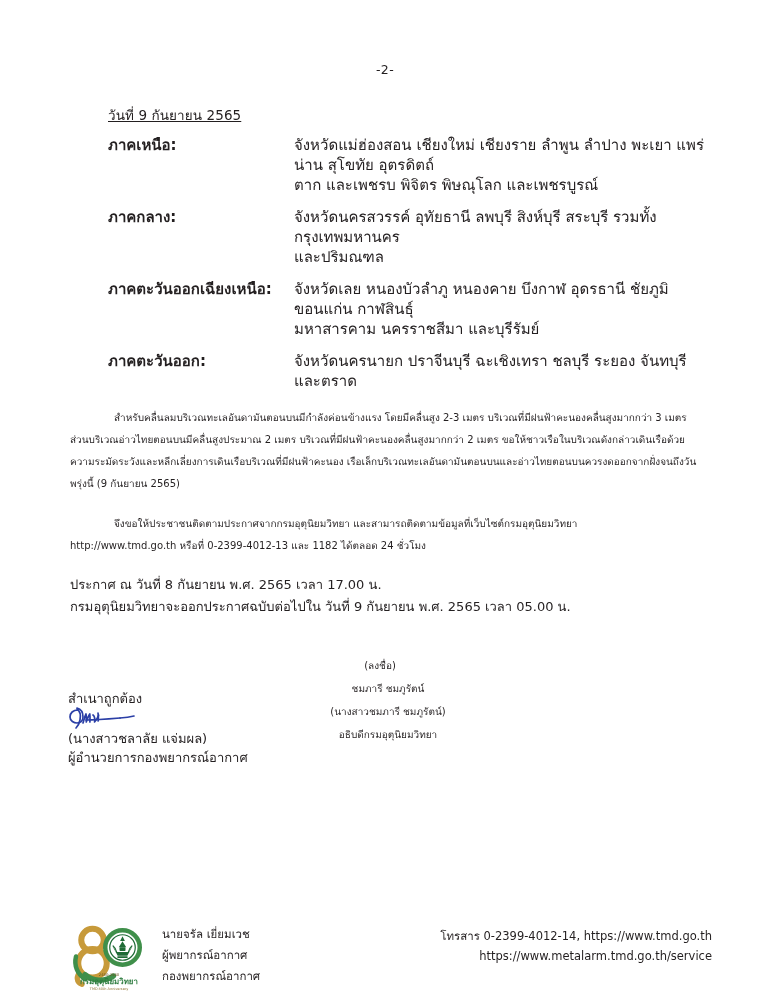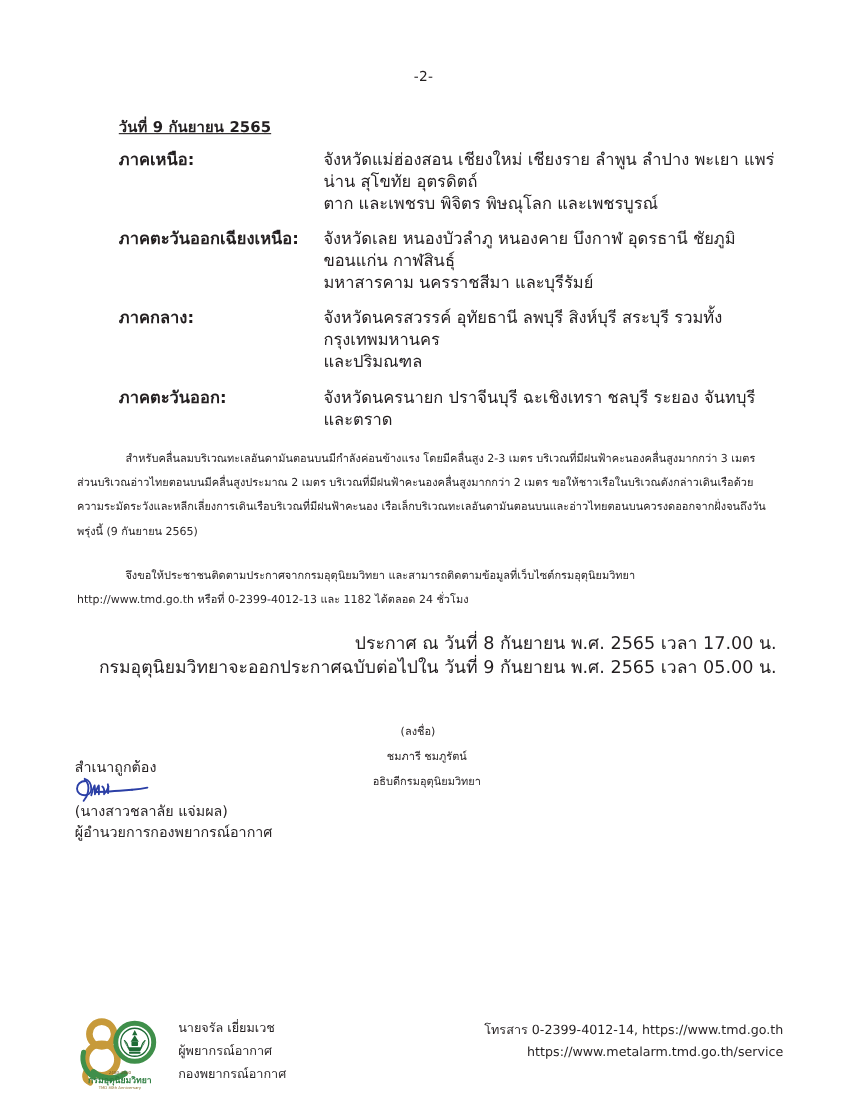--- a/index.html
+++ b/index.html
@@ -35,21 +35,21 @@
   
   .content {
     position: absolute;
     left: 70px;
     top: 104px;
     width: 636px;
   }
 
   .date-heading {
     font-size: 13.5px;
-    font-weight: bold;
+    font-weight: normal;
     text-decoration: underline;
     margin-left: 38px;
     margin-bottom: 9px;
     letter-spacing: .1px;
   }
 
   
   .regions {
     width: 100%;
     border-collapse: collapse;
@@ -79,22 +79,22 @@
     line-height: 22px;
     margin: 0;
   }
   .para.indent { text-indent: 44px; }
   .block-sea { margin-top: 14px; }
   .block-follow { margin-top: 18px; }
 
   
   .announce {
     margin-top: 17px;
-    text-align: right;
-    font-size: 16px;
+    text-align: left;
+    font-size: 13px;
     line-height: 22px;
   }
   .announce .line2 { display: block; }
 
   
   .signature {
     margin-top: 36px;
     text-align: center;
     font-size: 10px;
     line-height: 23px;
@@ -166,31 +166,31 @@
     <table class="regions">
       <tbody>
         <tr>
           <td class="label">ภาคเหนือ:</td>
           <td class="value">
             <span class="vline">จังหวัดแม่ฮ่องสอน เชียงใหม่ เชียงราย ลำพูน ลำปาง พะเยา แพร่ น่าน สุโขทัย อุตรดิตถ์</span>
             <span class="vline">ตาก และเพชรบ พิจิตร พิษณุโลก และเพชรบูรณ์</span>
           </td>
         </tr>
         <tr>
+          <td class="label">ภาคกลาง:</td>
+          <td class="value">
+            <span class="vline">จังหวัดนครสวรรค์ อุทัยธานี ลพบุรี สิงห์บุรี สระบุรี รวมทั้งกรุงเทพมหานคร</span>
+            <span class="vline">และปริมณฑล</span>
+          </td>
+        </tr>
+        <tr>
           <td class="label">ภาคตะวันออกเฉียงเหนือ:</td>
           <td class="value">
             <span class="vline">จังหวัดเลย หนองบัวลำภู หนองคาย บึงกาฬ อุดรธานี ชัยภูมิ ขอนแก่น กาฬสินธุ์</span>
             <span class="vline">มหาสารคาม นครราชสีมา และบุรีรัมย์</span>
-          </td>
-        </tr>
-        <tr>
-          <td class="label">ภาคกลาง:</td>
-          <td class="value">
-            <span class="vline">จังหวัดนครสวรรค์ อุทัยธานี ลพบุรี สิงห์บุรี สระบุรี รวมทั้งกรุงเทพมหานคร</span>
-            <span class="vline">และปริมณฑล</span>
           </td>
         </tr>
         <tr>
           <td class="label">ภาคตะวันออก:</td>
           <td class="value">
             <span class="vline">จังหวัดนครนายก ปราจีนบุรี ฉะเชิงเทรา ชลบุรี ระยอง จันทบุรี และตราด</span>
           </td>
         </tr>
       </tbody>
     </table>
@@ -204,20 +204,21 @@
       <p class="para">http://www.tmd.go.th หรือที่ 0-2399-4012-13 และ 1182 ได้ตลอด 24 ชั่วโมง</p>
     </div>
 
     <div class="announce">
       <span class="line1">ประกาศ ณ วันที่ 8 กันยายน พ.ศ. 2565 เวลา 17.00 น.</span>
       <span class="line2">กรมอุตุนิยมวิทยาจะออกประกาศฉบับต่อไปใน วันที่ 9 กันยายน พ.ศ. 2565 เวลา 05.00 น.</span>
     </div>
 
     <div class="signature">
       <span class="sig-name"><span class="sig-prefix">(ลงชื่อ)</span><span style="display:inline">ชมภารี ชมภูรัตน์</span></span>
+      <span>(นางสาวชมภารี ชมภูรัตน์)</span>
       <span>อธิบดีกรมอุตุนิยมวิทยา</span>
     </div>
 
   </div>
 
   <div class="certify">
     <div>สำเนาถูกต้อง</div>
     <div class="ink">
       <svg width="110" height="26" viewBox="0 0 110 26" fill="none" xmlns="http://www.w3.org/2000/svg" aria-hidden="true">
         <g stroke="#2b3fa6" stroke-width="1.7" stroke-linecap="round" stroke-linejoin="round" fill="none">

